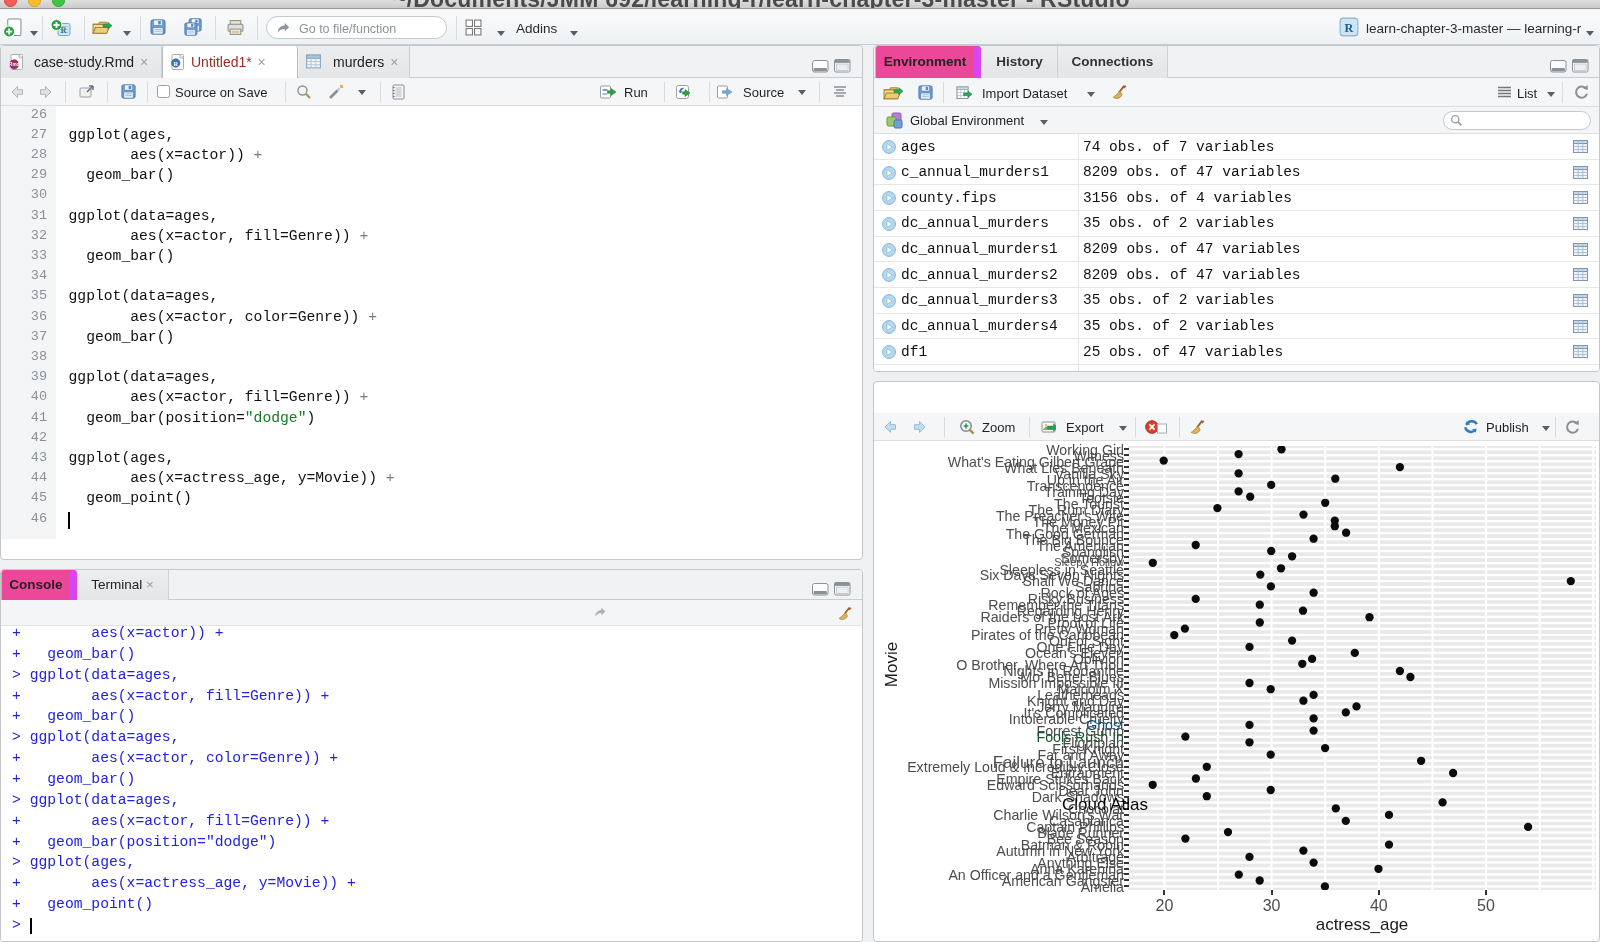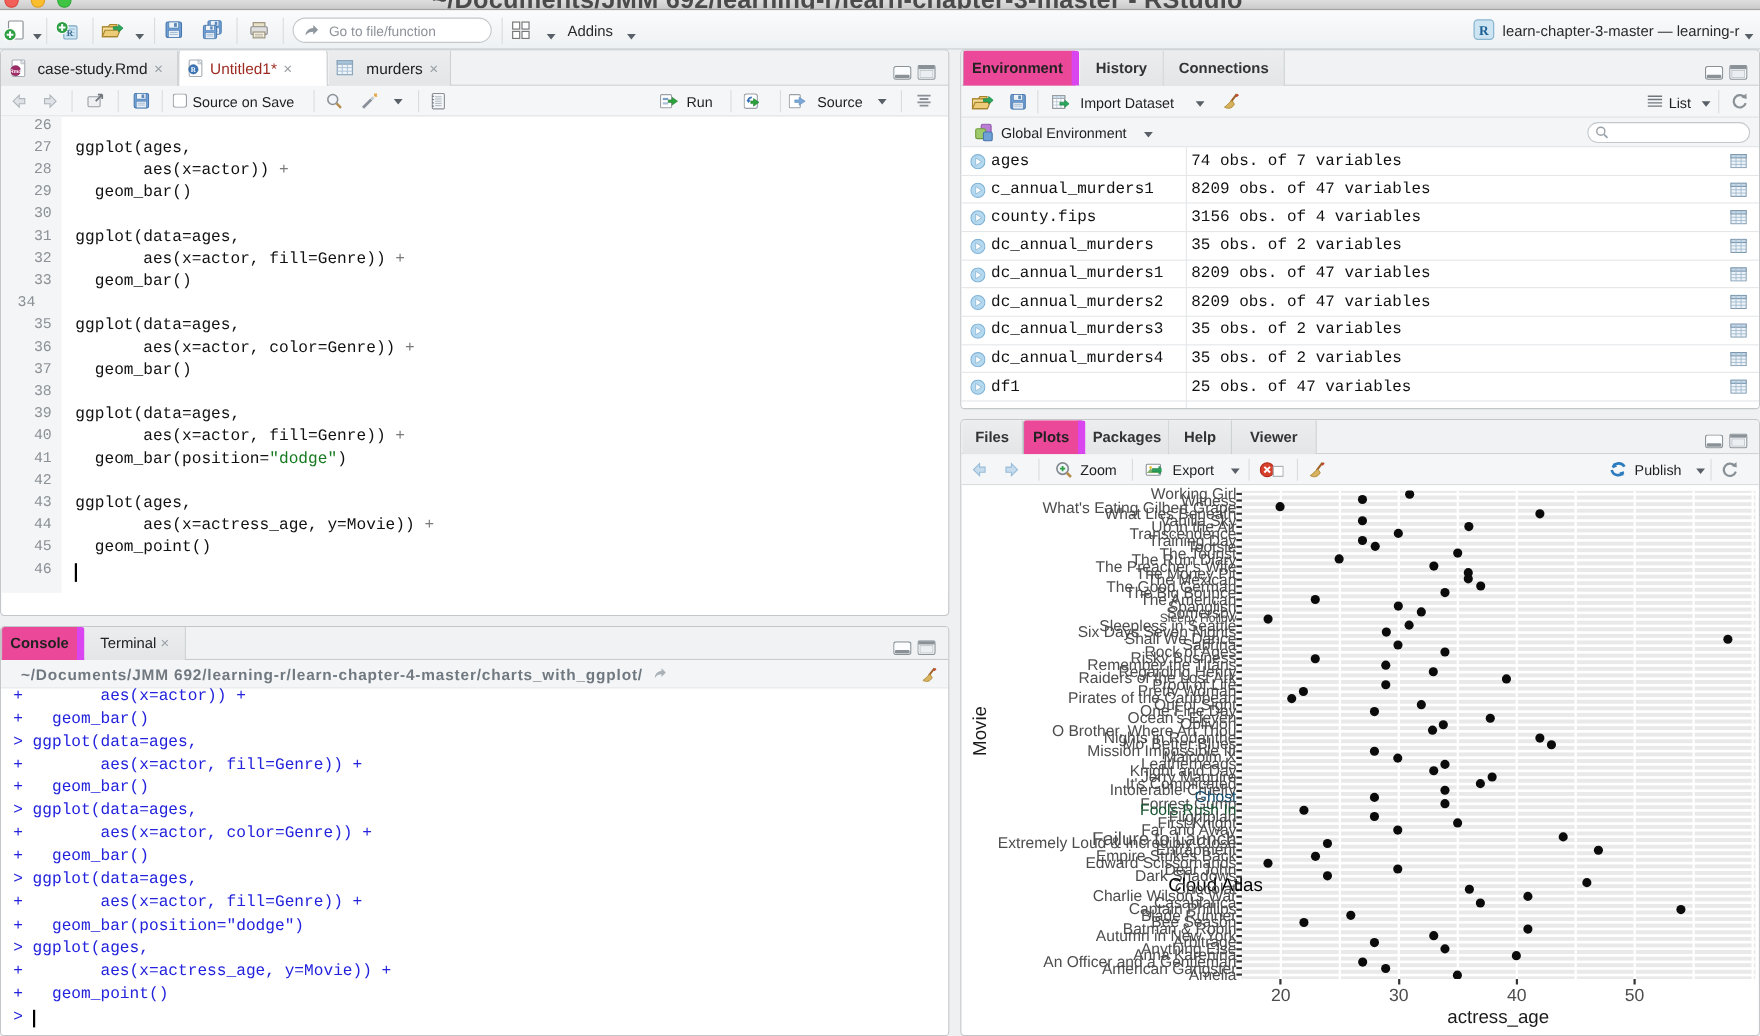--- a/index.html
+++ b/index.html
@@ -223,21 +223,21 @@
       <div class="cl" style="top:40.9px;">       aes(x=actor)) <o>+</o></div>
       <div class="ln" style="top:61.099999999999994px;">29</div>
       <div class="cl" style="top:61.099999999999994px;">  geom_bar()</div>
       <div class="ln" style="top:81.3px;">30</div>
       <div class="ln" style="top:101.5px;">31</div>
       <div class="cl" style="top:101.5px;">ggplot(data=ages,</div>
       <div class="ln" style="top:121.69999999999999px;">32</div>
       <div class="cl" style="top:121.69999999999999px;">       aes(x=actor, fill=Genre)) <o>+</o></div>
       <div class="ln" style="top:141.9px;">33</div>
       <div class="cl" style="top:141.9px;">  geom_bar()</div>
-      <div class="ln" style="top:162.1px;text-align:center;">34</div>
+      <div class="ln" style="top:162.1px;">34</div>
       <div class="ln" style="top:182.29999999999998px;">35</div>
       <div class="cl" style="top:182.29999999999998px;">ggplot(data=ages,</div>
       <div class="ln" style="top:202.5px;">36</div>
       <div class="cl" style="top:202.5px;">       aes(x=actor, color=Genre)) <o>+</o></div>
       <div class="ln" style="top:222.7px;">37</div>
       <div class="cl" style="top:222.7px;">  geom_bar()</div>
       <div class="ln" style="top:242.89999999999998px;">38</div>
       <div class="ln" style="top:263.09999999999997px;">39</div>
       <div class="cl" style="top:263.09999999999997px;">ggplot(data=ages,</div>
       <div class="ln" style="top:283.3px;">40</div>
@@ -267,21 +267,20 @@
       </div>
       <div class="minmax" style="left:833px;top:12px;">
         <svg class="abs" style="left:0px;top:0px" width="17" height="14" viewBox="0 0 17 14">
           <rect x="0.5" y="0.5" width="15.5" height="12.5" rx="1.5" fill="#fbfcfd" stroke="#8a9298"></rect>
           <rect x="0.9" y="0.9" width="14.7" height="3" fill="#8a9298"></rect>
           <rect x="2.4" y="5" width="11.7" height="6.6" fill="#eceff1" stroke="#b7bdc2" stroke-width="0.7"></rect>
         </svg>
       </div>
     </div>
     <div class="abs" style="left:0;top:30px;width:861px;height:26px;background:#f4f5f6;border-bottom:1px solid #e2e4e6;">
-      <div class="abs" style="left:18px;top:5px;font-size:14px;font-weight:bold;color:#707880;letter-spacing:0.75px;">~/Documents/JMM 692/learning-r/learn-chapter-4-master/charts_with_ggplot/</div>
       <svg class="abs" style="left:592px;top:6px" width="15" height="14" viewBox="0 0 16 16">
         <path d="M2 12 c0-5 4-7.5 7-7.5 l0-2.8 4.5 4.5 -4.5 4.5 0-2.8 c-2.5 0-5 1-7 4.1z" fill="#aab2b9"></path>
       </svg>
       <svg class="abs" style="left:836px;top:6px" width="15" height="15" viewBox="0 0 15 15">
         <path d="M12.5 1.5 L7.5 8" stroke="#a0622a" stroke-width="1.8"></path>
         <path d="M8.5 7 c-2.5 1.5-4.5 4.5-6.5 5.5 2.8 1.8 6.5 1.5 8.5-2.5z" fill="#d8b25e" stroke="#a8842c" stroke-width="0.7"></path>
         <path d="M13.3 1.2 l1 1.2 -1.8 1.8 -1-1.2z" fill="#c4452c"></path>
       </svg>
     </div>
     <div class="abs mono" style="left:0;top:56px;width:861px;height:317px;background:#fff;">
@@ -481,40 +480,20 @@
       <div class="abs mono" style="left:209px;top:209.78px;font-size:14.5px;color:#111;">25 obs. of 47 variables</div>
       <svg class="abs" style="left:699px;top:211.28px" width="15" height="13" viewBox="0 0 15 13">
         <rect x="0.5" y="0.5" width="14" height="12" fill="#eef4f9" stroke="#7d98ae"></rect>
         <rect x="0.5" y="0.5" width="14" height="3" fill="#c6d9e8" stroke="#7d98ae"></rect>
         <path d="M5.2 0.5 v12 M9.8 0.5 v12 M0.5 6.5 h14 M0.5 9.5 h14" stroke="#9fb8cc" stroke-width="0.8"></path>
       </svg>
       <div class="abs" style="left:204px;top:0;width:1px;height:245px;background:#e4e6e8;"></div>
     </div>
   </div>
 <div class="pane" style="left:873px;top:381px;width:727px;height:561px;">
-    <div class="tabrow" style="height:31px;">
-      <div class="tab inactive" style="left:1px;width:55px;height:31px;line-height:31px;font-weight:bold;color:#333;">Files</div>
-      <div class="tab active" style="left:56px;width:57px;height:31px;line-height:31px;font-weight:bold;">Plots</div>
-      <div class="tab inactive" style="left:113px;width:76px;height:31px;line-height:31px;font-weight:bold;color:#333;">Packages</div>
-      <div class="tab inactive" style="left:189px;width:57px;height:31px;line-height:31px;font-weight:bold;color:#333;">Help</div>
-      <div class="tab inactive" style="left:246px;width:77px;height:31px;line-height:31px;font-weight:bold;color:#333;">Viewer</div>
-      <div class="minmax" style="left:676px;top:13px;">
-        <svg class="abs" style="left:0px;top:0px" width="17" height="13" viewBox="0 0 17 13">
-          <rect x="0.5" y="0.5" width="15.5" height="11.5" rx="2" fill="#fbfcfd" stroke="#8a9298"></rect>
-          <rect x="1.6" y="8" width="13.3" height="3.2" rx="1" fill="#8a9298"></rect>
-        </svg>
-      </div>
-      <div class="minmax" style="left:698px;top:12px;">
-        <svg class="abs" style="left:0px;top:0px" width="17" height="14" viewBox="0 0 17 14">
-          <rect x="0.5" y="0.5" width="15.5" height="12.5" rx="1.5" fill="#fbfcfd" stroke="#8a9298"></rect>
-          <rect x="0.9" y="0.9" width="14.7" height="3" fill="#8a9298"></rect>
-          <rect x="2.4" y="5" width="11.7" height="6.6" fill="#eceff1" stroke="#b7bdc2" stroke-width="0.7"></rect>
-        </svg>
-      </div>
-    </div>
     <div class="toolbar" style="top:31px;height:28px;">
       <svg class="abs" style="left:8px;top:6px" width="16" height="16" viewBox="0 0 16 16">
         <path d="M8.5 2.5 L3 8 L8.5 13.5 L8.5 10.3 L13.5 10.3 L13.5 5.7 L8.5 5.7 Z" fill="#c6dcee" stroke="#96bcd8" stroke-width="1"></path>
       </svg>
       <svg class="abs" style="left:38px;top:6px" width="16" height="16" viewBox="0 0 16 16">
         <path d="M7.5 2.5 L13 8 L7.5 13.5 L7.5 10.3 L2.5 10.3 L2.5 5.7 L7.5 5.7 Z" fill="#c6dcee" stroke="#96bcd8" stroke-width="1"></path>
       </svg>
       <div class="sep" style="left:70px;top:4px;height:20px;"></div>
       <svg class="abs" style="left:85px;top:6px" width="16" height="16" viewBox="0 0 16 16">
         <circle cx="7" cy="7" r="5.2" fill="#f2f6fa" stroke="#83898f" stroke-width="1.5"></circle>

